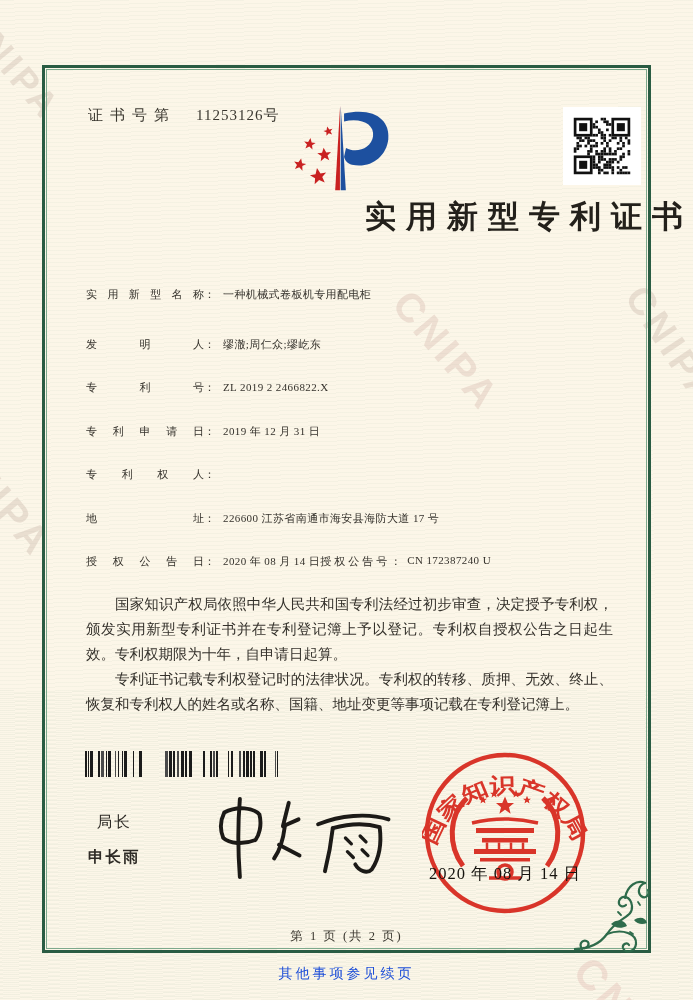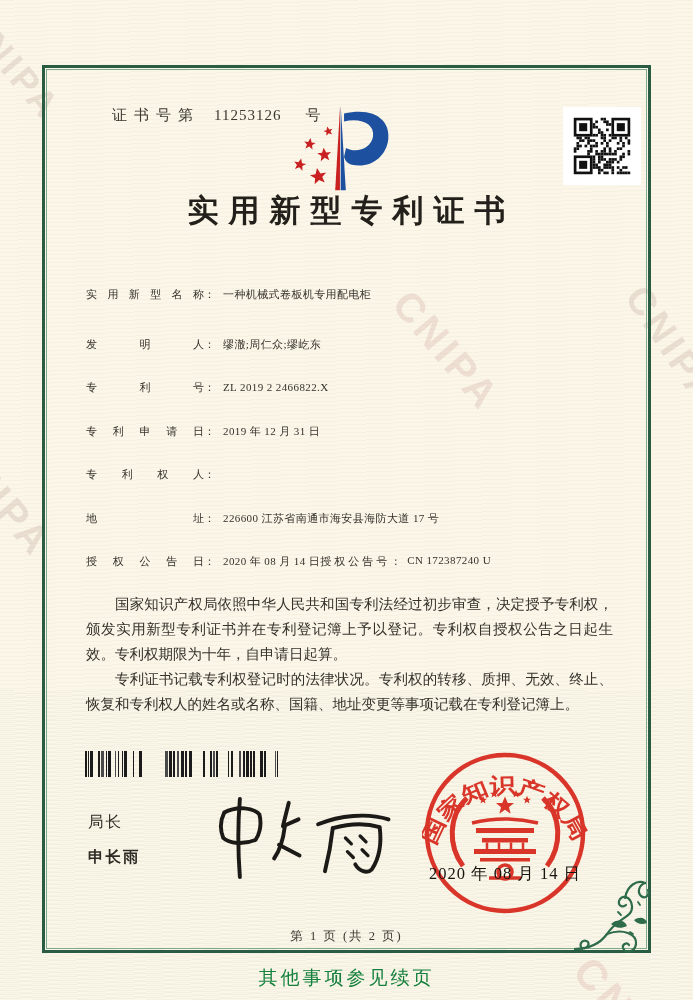--- a/index.html
+++ b/index.html
@@ -23,56 +23,56 @@
     position:absolute; font-family:"Liberation Sans","DejaVu Sans",sans-serif;
     font-weight:bold; color:rgba(193,171,159,0.32); letter-spacing:4px;
     transform:rotate(50deg); transform-origin:left top; white-space:nowrap;
   }
   .frame {
     position:absolute; left:42px; top:65px; width:609px; height:888px;
     border:3px solid var(--frame-green,#2a5c43);
   }
   .frame-inner { position:absolute; inset:1px; border:1px solid var(--line-green,#7da98c); }
   .cert-no { position:absolute; left:88px; top:106px; font-size:15px; color:#3a372f; }
-  .cert-no .sp { letter-spacing:7px;margin-left:24px; }
-  .cert-no .digits { letter-spacing:1px; margin-left:14px; }
+  .cert-no .sp { letter-spacing:7px; }
+  .cert-no .digits { letter-spacing:1px; margin-left:20px; }
   .logo { position:absolute; left:288px; top:101px; width:118px; height:95px; }
   .qr { position:absolute; left:563px; top:107px; width:78px; height:78px; }
   .title {
-    position:absolute; left:0; right:0; top:190px; text-align:center;
+    position:absolute; left:0; right:0; top:196px; text-align:right;
     font-size:31px; font-weight:bold; letter-spacing:10px; color:#23201b;
     text-indent:10px;
   }
   .fields { position:absolute; left:86px; top:287px; right:46px; }
   .field-row { display:flex; align-items:baseline; font-size:11px; color:#35322c; height:22px; }
   .f-label { width:118px; flex:none; text-align:justify; text-align-last:justify; }
   .f-colon { flex:none; margin-right:8px; }
   .f-value { letter-spacing:.4px; white-space:nowrap; }
   .mb28{margin-bottom:28px}.mb21{margin-bottom:21px}.mb22{margin-bottom:22px}
   .grant-pair { display:flex; }
   .g-label { letter-spacing:3px; }
   .g-colon { margin-right:6px; }
   .paras { position:absolute; left:86px; top:592px; width:527px; font-size:14.5px;
     line-height:1.73; text-align:justify; color:#34312b; }
   .paras p { text-indent:2em; }
   .barcode { position:absolute; left:85px; top:751px; width:197px; height:26px; }
   .signer { position:absolute; left:88px; top:812px; font-size:15.5px; color:#2e2b26; }
-  .signer .t { letter-spacing:2px; }
+  .signer .t { letter-spacing:2px;text-align:center; }
   .signer .n { margin-top:14px; letter-spacing:2px;font-weight:bold; }
   .signature { position:absolute; left:198px; top:793px; width:205px; height:88px; }
   .seal { position:absolute; left:422px; top:750px; width:166px; height:166px; }
   .seal-date {
     position:absolute; left:427px; top:863px; width:156px; text-align:center;
     font-size:16.5px; color:#16140f; letter-spacing:1px; white-space:nowrap;
   }
   .flourish { position:absolute; left:574px; top:868px; width:80px; height:90px; }
   .page-info { position:absolute; left:0; right:0; top:928px; text-align:center;
     font-size:12.5px; color:#3a372f; letter-spacing:2px; }
   .continuation { position:absolute; left:0; right:0; top:965px; text-align:center;
-    font-size:19px; color:#15803d; letter-spacing:3px; }
+    font-size:14px; color:#1d4ed8; letter-spacing:3px; }
 </style>
 </head>
 <body>
 
 <div class="page">
 
   <div class="pattern"></div>
   <div class="pattern lower"></div>
 
   <div class="watermark" style="left:-14px; top:2px; font-size:36px;">CNIPA</div>

